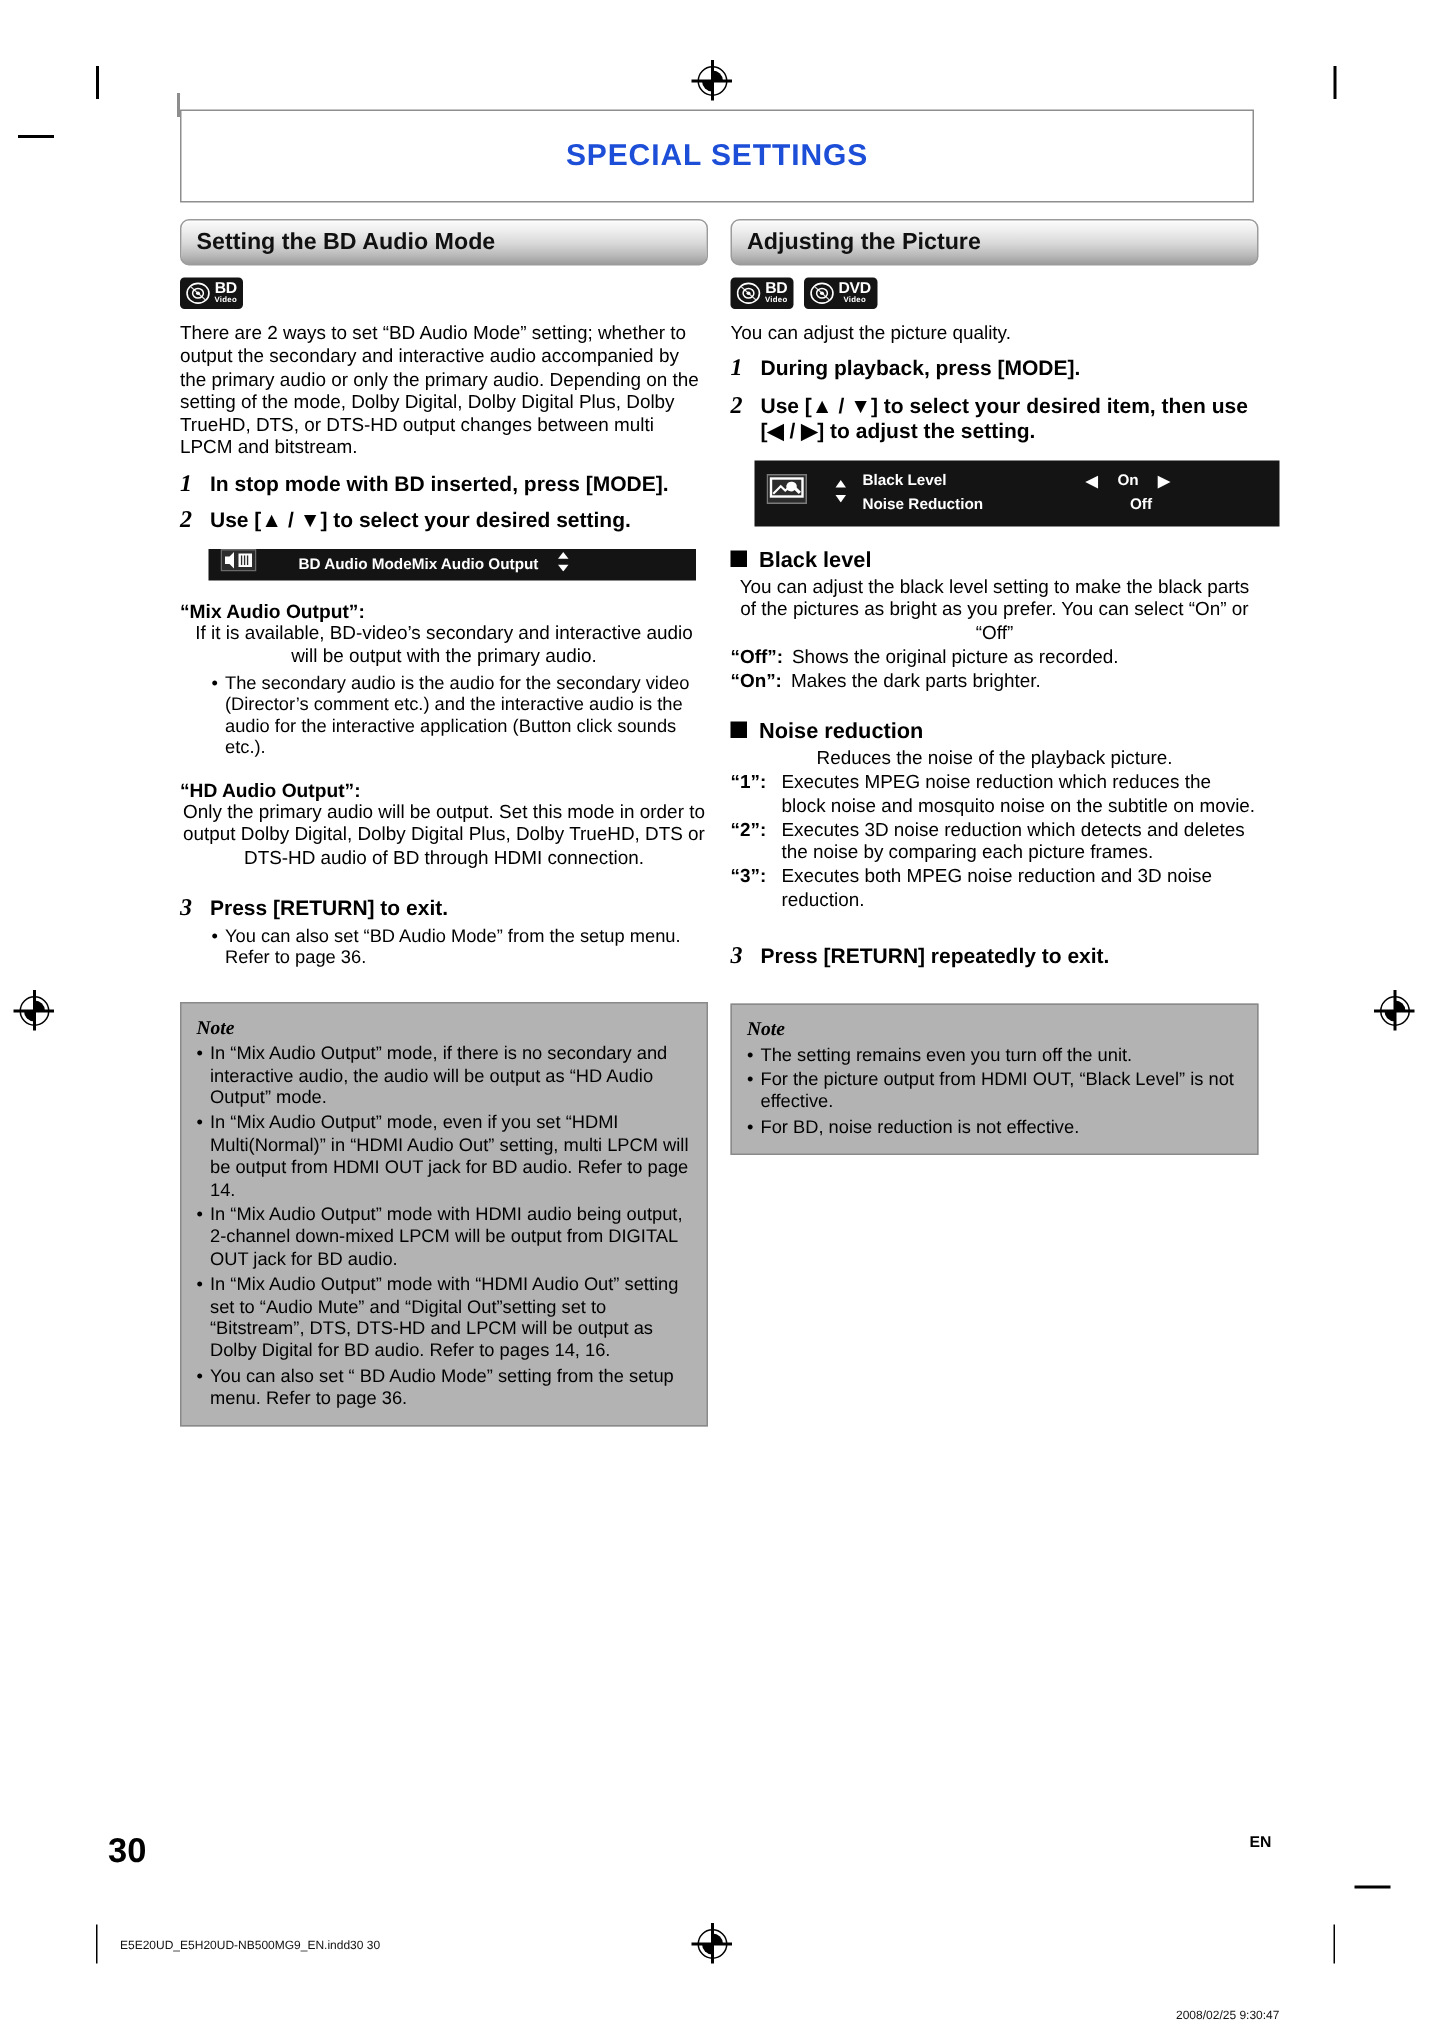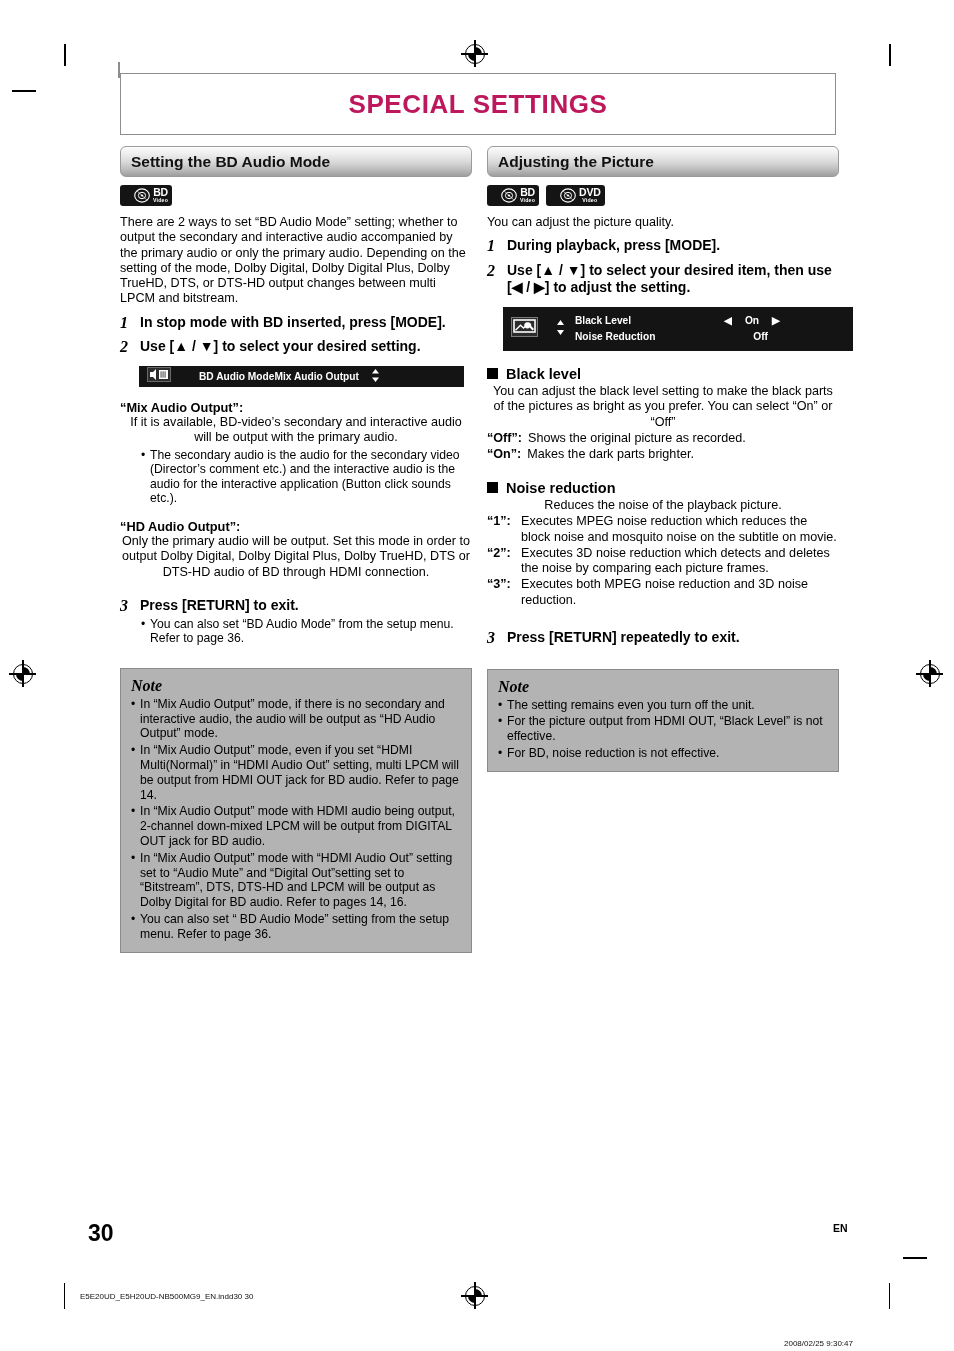--- a/index.html
+++ b/index.html
@@ -34,42 +34,42 @@
 
   
   .page-body { position:absolute; left:0; top:0; width:954px; height:1351px; }
 
   .title-box {
     position:absolute; left:120px; top:73px; width:716px; height:62px;
     border:1.5px solid #8e8e8e;
     display:flex; align-items:center; justify-content:center;
   }
   .title-box h1 {
-    margin:0; font-size:26px; font-weight:bold; letter-spacing:0.6px;
-    color:#be185d; font-family:"Liberation Sans", sans-serif;
+    margin:0; font-size:20px; font-weight:bold; letter-spacing:0.6px;
+    color:#1d4ed8; font-family:"Liberation Sans", sans-serif;
   }
 
   .col { position:absolute; width:352px; }
   .col-left  { left:120px; top:146px; }
   .col-right { left:487px; top:146px; }
 
   .section-bar {
     height:31px; border-radius:6px;
     border:1px solid #9b9b9b;
     background:linear-gradient(to bottom,#fbfbfb 0%, #efefef 22%, #d9d9d9 52%, #bcbcbc 78%, #9d9d9d 100%);
     display:flex; align-items:center;
     padding:0 10px;
     box-shadow:0 1px 0 rgba(255,255,255,.6) inset;
   }
   .section-bar .lbl { font-size:15.5px; font-weight:bold; color:#111; }
 
   .disc-row { margin-top:7px; display:flex; gap:7px; height:22px; align-items:center; }
   .disc {
     height:21px; background:#141414; border-radius:3px;
-    display:flex; align-items:center; padding:1px 4px 1px 14px; gap:2px;
+    display:flex; align-items:center; padding:1px 4px 1px 4px; gap:2px;
   }
   .disc svg { display:block; }
   .disc .dtxt { display:flex; flex-direction:column; align-items:center; line-height:1; }
   .disc .d1 { color:#fff; font-size:10.5px; font-weight:bold; letter-spacing:-0.2px; }
   .disc .d2 { color:#fff; font-size:5.2px; font-weight:bold; letter-spacing:0.2px; margin-top:0.5px;}
 
   p, .para { font-size:12.6px; line-height:15.4px; margin:0;text-align:center; }
   .body-text { margin-top:9px; font-size:12.6px; line-height:15.3px; }
 
   .step { display:flex; margin-top:7px; align-items:flex-start; }
@@ -113,27 +113,27 @@
 
   .nr-row { display:flex; font-size:12.6px; line-height:15.3px; margin-top:1px; }
   .nr-row .k { font-weight:bold; flex:0 0 26px; }
   .nr-row .v { margin-left:8px; flex:1; }
 
   
   .note {
     background:#b3b3b3; border:1px solid #8a8a8a; padding:8px 10px 10px 10px;
     margin-top:16px;
   }
-  .note .nt { font-size:16px; font-weight:bold; font-style:italic; font-family:"Liberation Serif", serif; }
+  .note .nt { font-size:13px; font-weight:bold; font-style:italic; font-family:"Liberation Serif", serif; }
   .note ul { margin:2px 0 0 0; padding:0; list-style:none; }
   .note li { display:flex; font-size:12.2px; line-height:14.8px; margin-top:2px; }
   .note li .b { flex:0 0 9px; }
 
   
-  .pg-num { position:absolute; left:88px; top:1220px; font-size:23px; font-weight:bold; }
+  .pg-num { position:absolute; left:72px; top:1220px; font-size:23px; font-weight:bold; }
   .en { position:absolute; left:833px; top:1222px; font-size:10.5px; font-weight:bold; }
   .foot-rule { position:absolute; background:#000; }
   .foot-txt {
     position:absolute; font-size:8px; font-family:"Liberation Sans", sans-serif;
     color:#111; white-space:nowrap;
   }
 </style>
 </head>
 <body>
 

